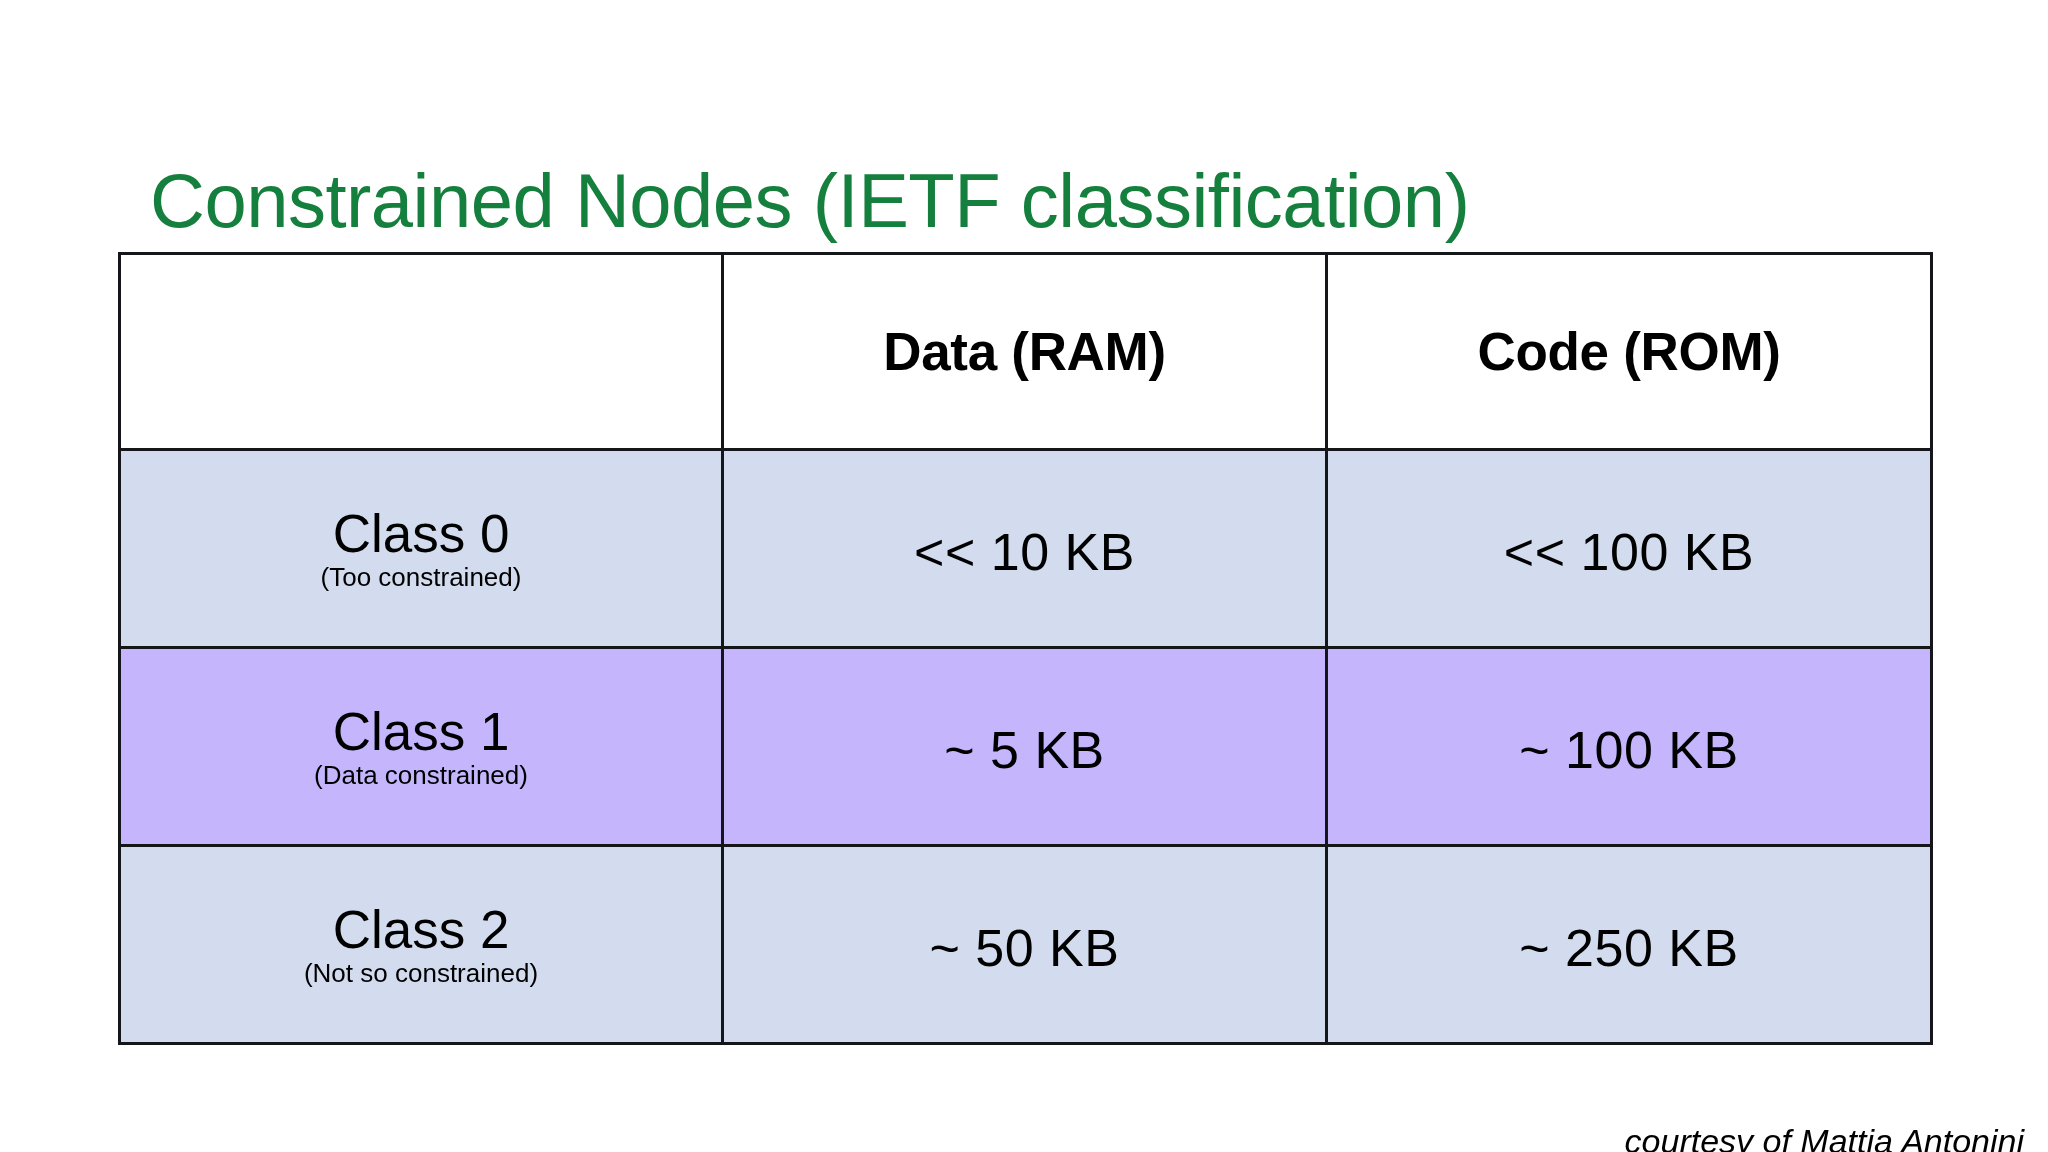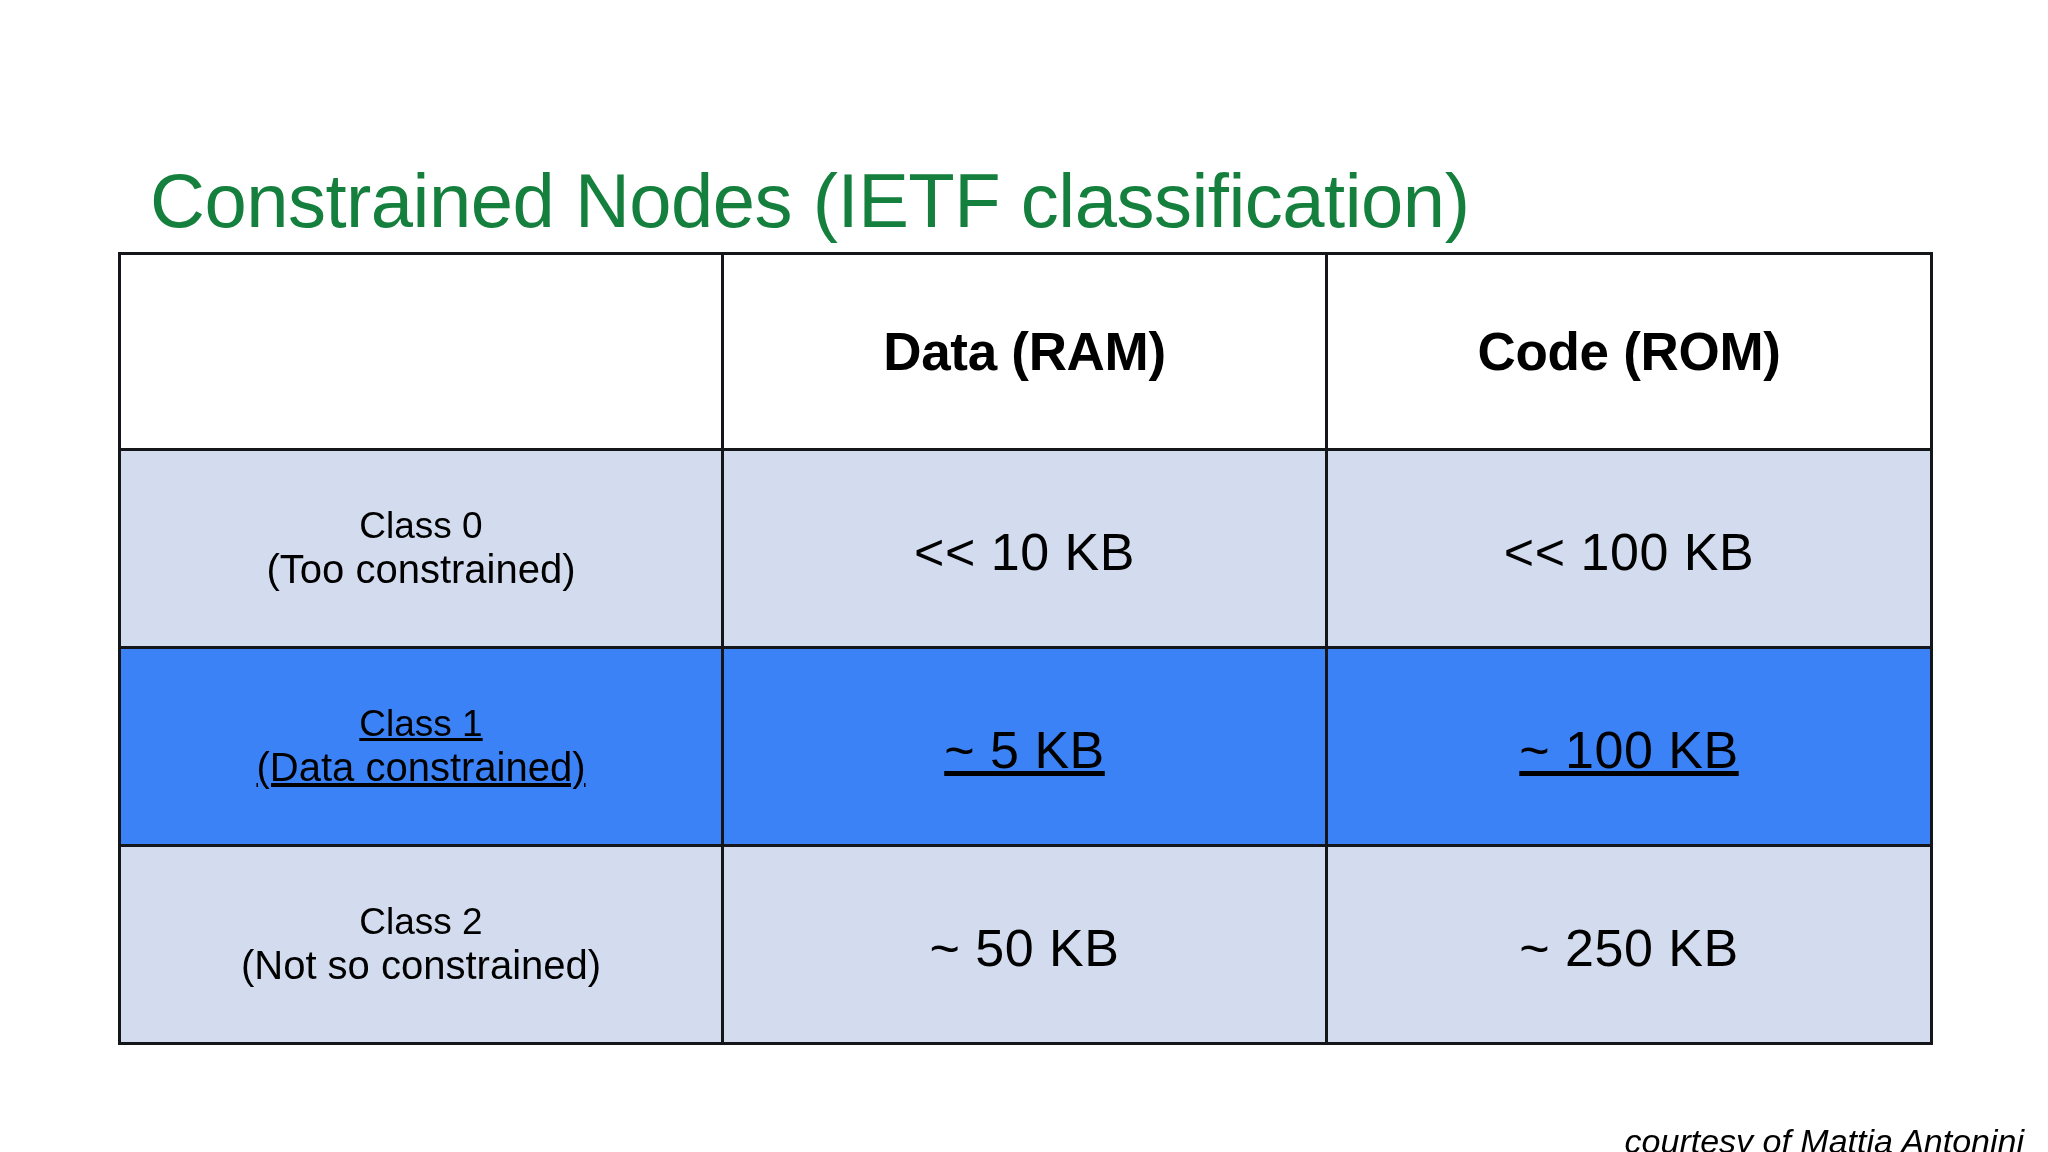--- a/index.html
+++ b/index.html
@@ -73,33 +73,32 @@
   td.corner-cell { background: #ffffff; }
 
   
   tr.data-row { height: 198px; }
   tr.data-row td {
     background: #d3dcee;
     font-size: 50px;
     font-weight: 400;
   }
   tr.data-row.highlight td {
-    background: #3b82f6;
-    text-decoration: underline;
+    background: #c4b5fd;
   }
 
   .class-name {
     display: block;
-    font-size: 37px;
+    font-size: 53px;
     line-height: 1.05;
     margin-bottom: 2px;
   }
   .class-note {
     display: block;
-    font-size: 40px;
+    font-size: 26px;
     line-height: 1.05;
   }
   .cell-value {
     display: block;
     font-size: 52px;
     line-height: 1.05;
     letter-spacing: 0.5px;
     margin-top: 8px;
   }
 

